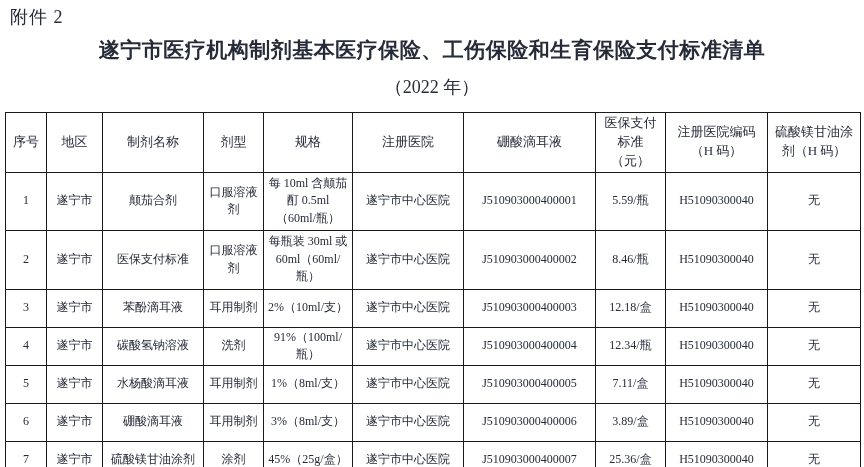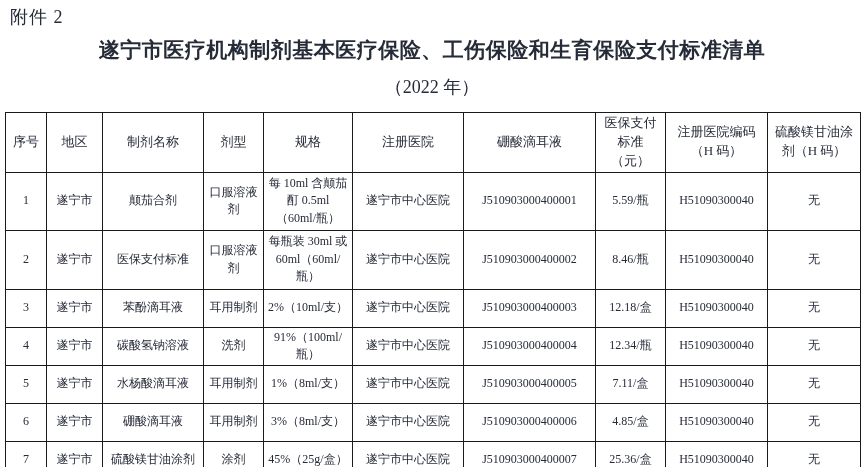--- a/index.html
+++ b/index.html
@@ -141,21 +141,21 @@
         <td>无</td>
       </tr>
       <tr>
         <td>6</td>
         <td>遂宁市</td>
         <td>硼酸滴耳液</td>
         <td>耳用制剂</td>
         <td>3%（8ml/支）</td>
         <td>遂宁市中心医院</td>
         <td>J510903000400006</td>
-        <td>4.85/盒</td>
+        <td>3.89/盒</td>
         <td>H51090300040</td>
         <td>无</td>
       </tr>
       <tr>
         <td>7</td>
         <td>遂宁市</td>
         <td>硫酸镁甘油涂剂</td>
         <td>涂剂</td>
         <td>45%（25g/盒）</td>
         <td>遂宁市中心医院</td>

